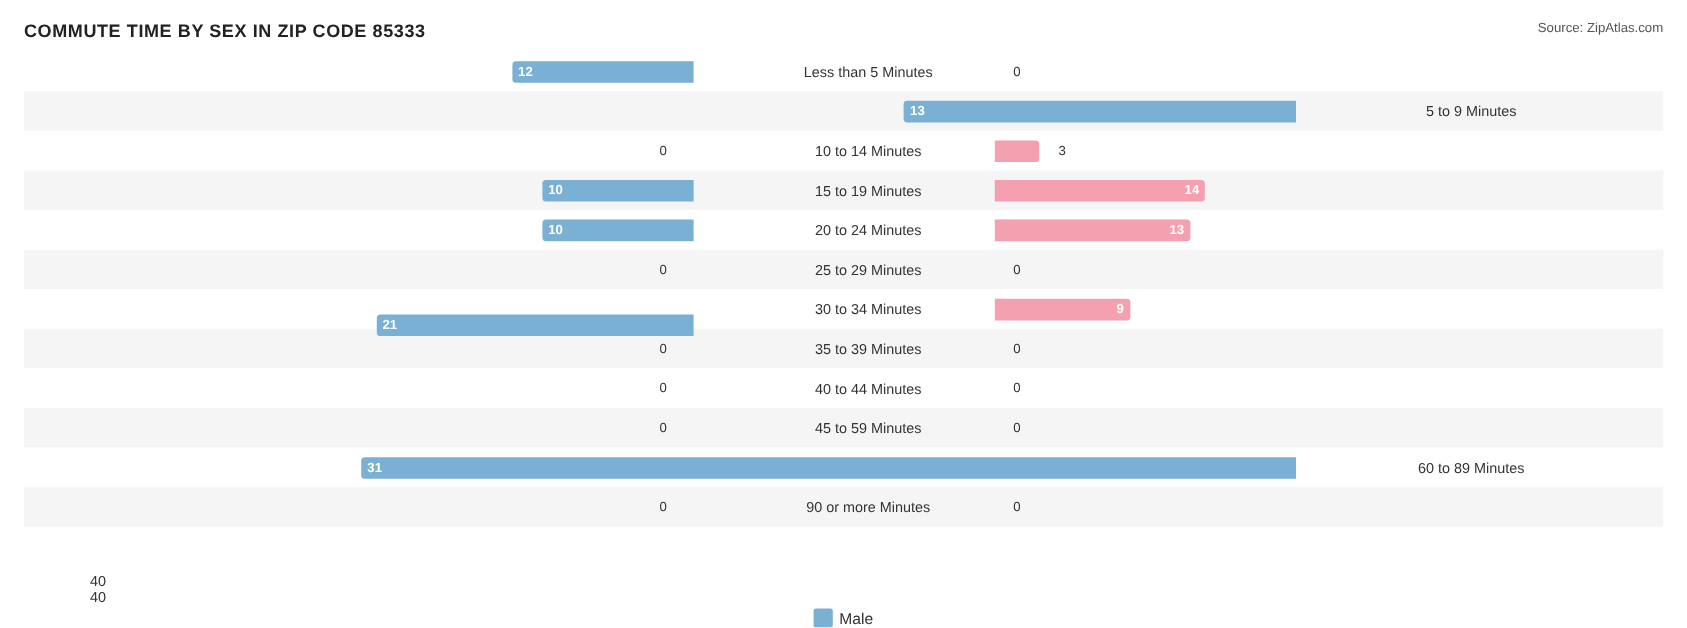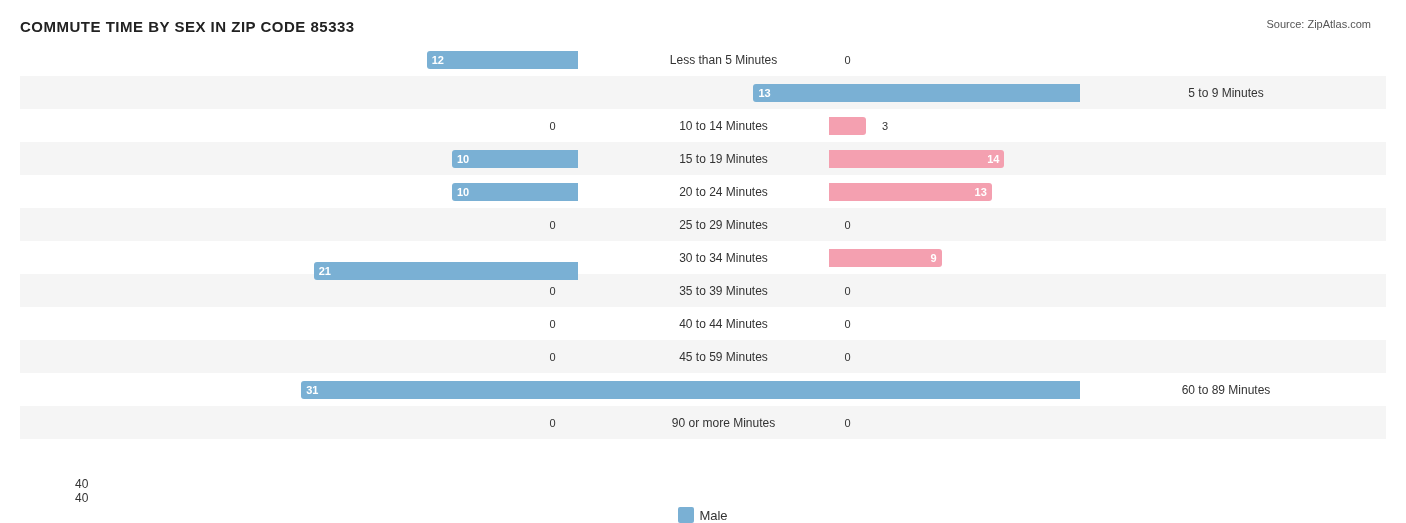--- a/index.html
+++ b/index.html
@@ -22,21 +22,21 @@
       font-size: 15px;
       font-weight: bold;
       color: #222;
       text-transform: uppercase;
       letter-spacing: 0.5px;
       margin-bottom: 4px;
     }
     .source-label {
       position: absolute;
       top: 18px;
-      right: 35px;
+      right: 20px;
       font-size: 11px;
       color: #555;
     }
     .chart-area {
       margin-top: 8px;
       width: 100%;
       height: 430px;
       position: relative;
     }
     .row {

